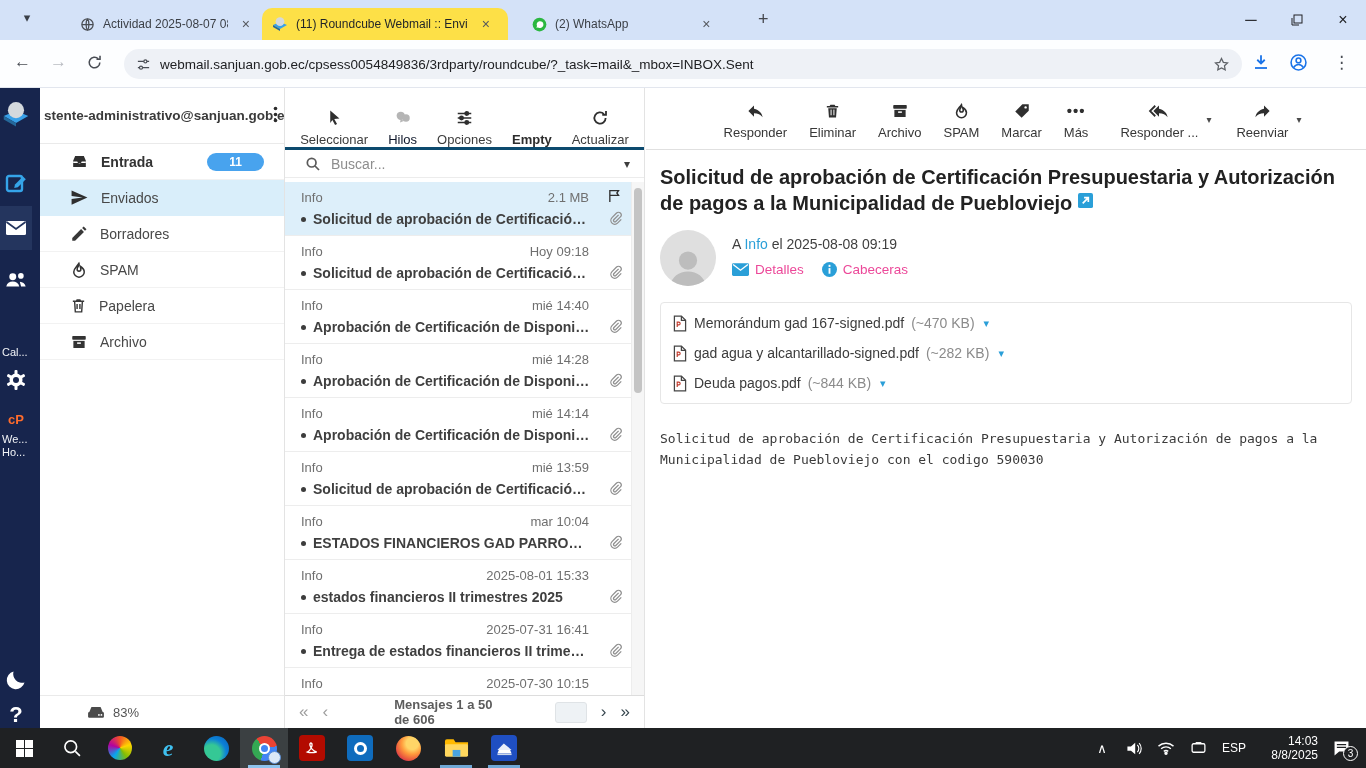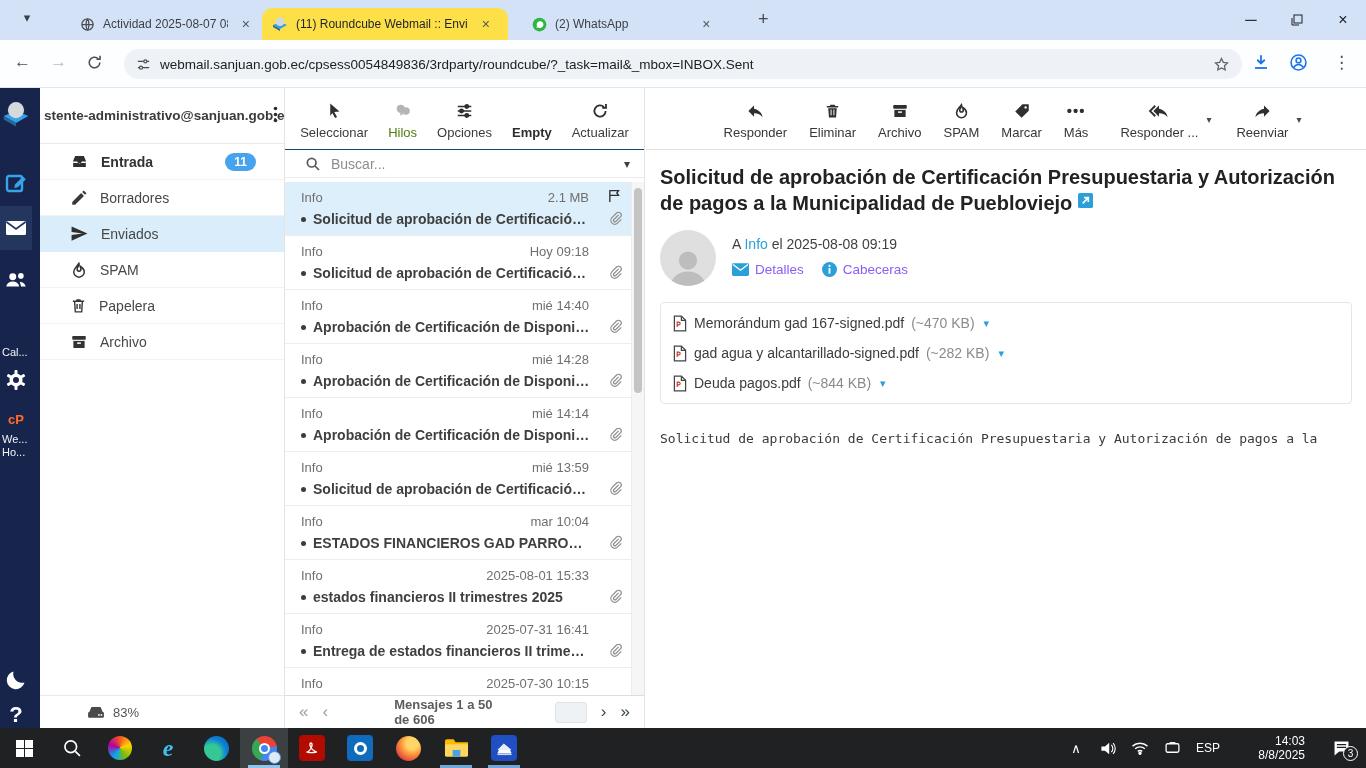--- a/index.html
+++ b/index.html
@@ -29,28 +29,28 @@
   .rail-sel { background:#24355e; }
   .rail-label { font-size:11px; color:#f2f4f7; line-height:13px; padding-left:2px; }
 
   
   #folders { position:absolute; left:40px; top:0; width:245px; height:640px; background:#fff; border-right:1px solid #e3e3e3; }
   #acct { height:56px; border-bottom:1px solid #eaeaea; display:flex; align-items:center; font-size:13.5px; font-weight:bold; color:#3a3a3a; padding:0 4px; position:relative; white-space:nowrap; overflow:hidden; }
   .kebab { position:absolute; right:6px; top:18px; }
   .folder { height:36px; display:flex; align-items:center; gap:12px; padding:0 14px 0 30px; font-size:14px; color:#484848; border-bottom:1px solid #f2f2f2; position:relative; }
   .folder.f0 { font-weight:bold; color:#333; }
   .folder.sel { background:#d9eefa; border-bottom:1px solid #d9eefa; }
-  .badge { position:absolute; right:28px; background:#48a3ee; color:#fff; font-size:12px; font-weight:bold; border-radius:9px; padding:2px 9px; }
+  .badge { position:absolute; right:20px; background:#48a3ee; color:#fff; font-size:12px; font-weight:bold; border-radius:9px; padding:2px 22px; }
   #quota { position:absolute; bottom:0; left:0; width:244px; height:33px; border-top:1px solid #eaeaea; display:flex; align-items:center; gap:7px; padding-left:46px; font-size:13px; color:#555; }
 
   
   #listcol { position:absolute; left:285px; top:0; width:360px; height:640px; border-right:1px solid #e3e3e3; }
-  #list-toolbar { height:62px; border-bottom:1px solid #0c4a6e; display:flex; justify-content:center; align-items:flex-end; gap:20px; padding-bottom:9px; }
+  #list-toolbar { height:62px; border-bottom:3px solid #0c4a6e; display:flex; justify-content:center; align-items:flex-end; gap:20px; padding-bottom:0; }
   .tbi { display:flex; flex-direction:column; align-items:center; gap:5px; font-size:13px; color:#3c3c3c; }
-  .tbi.disabled { color:#4d7c0f; }
+  .tbi.disabled { color:#0f172a; }
   .tbi.bold { font-weight:bold; color:#2d2d2d; }
   #searchrow { height:28px; display:flex; align-items:center; gap:10px; padding:0 14px 0 20px; border-bottom:1px solid #ececec; }
   #searchrow input { flex:1; border:none; outline:none; font-size:14px; color:#333; font-family:"Liberation Sans",sans-serif; }
   #searchrow input::placeholder { color:#8d8d8d; }
   .srchev { color:#3e3e3e; font-size:12px; }
   #rows { position:absolute; top:94px; left:0; right:13px; bottom:33px; overflow:hidden; }
   .row { height:54px; border-bottom:1px solid #ededed; padding:8px 6px 0 16px; position:relative; }
   .row.sel { background:#ddeffa; }
   .rtop { display:flex; font-size:13px; color:#6f6f6f; padding-right:36px; }
   .rdate { margin-left:auto; }
@@ -71,37 +71,37 @@
   #mailcol { position:absolute; left:646px; top:0; width:720px; height:640px; }
   #mail-toolbar { height:62px; border-bottom:1px solid #e0e0e0; display:flex; justify-content:center; align-items:flex-end; gap:22px; padding-bottom:9px; }
   .mtbi { display:flex; flex-direction:column; align-items:center; gap:5px; font-size:13px; color:#373737; position:relative; }
   .caret { color:#4a4a4a; font-size:10px; position:absolute; right:-13px; top:12px; }
   #subject { margin:14px 0 0 14px; width:690px; font-size:20px; font-weight:bold; color:#222; line-height:26px; }
   .extlink { display:inline-block; vertical-align:2px; margin-left:6px; }
   #senderblk { display:flex; margin:14px 0 0 14px; gap:16px; }
   #avatar { width:56px; height:56px; border-radius:50%; background:#dfdfdf; overflow:hidden; display:flex; align-items:flex-end; justify-content:center; }
   .sline1 { font-size:14px; color:#3f3f3f; margin-top:6px; }
   .sline1 .lnk { color:#2a9fd8; }
-  .sline2 { display:flex; gap:18px; margin-top:10px; font-size:13.5px; color:#8b5cf6; }
+  .sline2 { display:flex; gap:18px; margin-top:10px; font-size:13.5px; color:#ec4899; }
   .sline2 .itm { display:flex; gap:6px; align-items:center; }
   #attachbox { margin:16px 14px 8px 14px; border:1px solid #e6e6e6; border-radius:4px; padding:8px 12px; display:flex; flex-wrap:wrap; column-gap:34px; row-gap:6px; }
   .att { display:flex; align-items:center; gap:7px; font-size:14px; color:#3c3c3c; height:24px; }
   .att .asz { color:#8b8b8b; }
   .att .acar { color:#2a9fd8; font-size:11px; margin-left:2px; }
   #mailbody { margin:24px 0 0 14px; font-family:"DejaVu Sans Mono",monospace; font-size:13px; color:#3a3a3a; line-height:21px; }
 
   
   #taskbar { position:absolute; bottom:0; left:0; width:1366px; height:40px; background:#1f2123; display:flex; align-items:stretch; }
   .slot { width:48px; display:flex; align-items:center; justify-content:center; position:relative; }
   .slot.open::after { content:""; position:absolute; bottom:0; left:8px; right:8px; height:3px; background:#6fa8d6; }
   .slot.activeapp { background:#3b4042; }
   .slot.activeapp::after { background:#8ec4ee; }
   .tray { margin-left:auto; display:flex; align-items:center; gap:4px; color:#fff; padding-right:6px; }
   .tray .titm { width:28px; display:flex; justify-content:center; align-items:center; font-size:13px; }
-  .clock { text-align:right; font-size:12px; line-height:14px; width:62px; margin:0 13px; }
+  .clock { text-align:right; font-size:12px; line-height:14px; width:62px; margin:0 0; }
   .noti { position:relative; width:38px; display:flex; justify-content:center; }
   .noti .nb { position:absolute; right:2px; bottom:-4px; width:15px; height:15px; border:1px solid #fff; border-radius:50%; background:#1f2123; color:#fff; font-size:10px; display:flex; align-items:center; justify-content:center; }
 
   .ie { color:#3fc1f0; font-size:24px; font-style:italic; font-weight:bold; font-family:"Liberation Serif",serif; }
   .sq { width:26px; height:26px; border-radius:4px; display:flex; align-items:center; justify-content:center; }
 </style>
 </head>
 <body>
 
 <div id="tabstrip">
@@ -268,36 +268,36 @@
     <div class="folder f0">
       <span>
           <svg width="19" height="19" viewBox="0 0 24 24" fill="#2f2f2f">
             <path d="M4 11l2.5-6h11L20 11v8H4z"></path>
             <path d="M4 12h5.2c.3 1.6 1.5 2.5 2.8 2.5s2.5-.9 2.8-2.5H20v2H4z" fill="#fff"></path>
           </svg>
         </span>
       <span>Entrada</span>
       <span class="badge">11</span>
     </div>
+    <div class="folder sel">
+      <span>
+          <svg width="19" height="19" viewBox="0 0 24 24" fill="#2f2f2f">
+            <path d="M2 21l20-9L2 3v7l14 2-14 2z"></path>
+          </svg>
+        </span>
+      <span>Enviados</span>
+    </div>
     <div class="folder">
       <span>
           <svg width="18" height="18" viewBox="0 0 24 24" fill="#383838">
             <path d="M3 17.2L14.8 5.4l3.8 3.8L6.8 21H3z"></path>
             <path d="M16.2 4l2-2 3.8 3.8-2 2z"></path>
           </svg>
         </span>
       <span>Borradores</span>
-    </div>
-    <div class="folder sel">
-      <span>
-          <svg width="19" height="19" viewBox="0 0 24 24" fill="#2f2f2f">
-            <path d="M2 21l20-9L2 3v7l14 2-14 2z"></path>
-          </svg>
-        </span>
-      <span>Enviados</span>
     </div>
     <div class="folder">
       <span>
           <svg width="18" height="18" viewBox="0 0 24 24" fill="none" stroke="#333" stroke-width="2">
             <path d="M12 3c1.5 3-2.5 4.5-2.5 8a2.5 2.5 0 005 0c0-1.5-.8-2.5-.8-4 2.8 1.8 5.3 4.5 5.3 7.5a7 7 0 11-14 0C5 10 9 7.5 12 3z"></path>
           </svg>
         </span>
       <span>SPAM</span>
     </div>
     <div class="folder">
@@ -698,20 +698,21 @@
             </svg>
           </span>
         <span>Deuda pagos.pdf</span>
         <span class="asz">(~844 KB)</span>
         <span class="acar">▾</span>
       </span>
     </div>
 
     <div id="mailbody">
       <div>Solicitud de aprobación de Certificación Presupuestaria y Autorización de pagos a la</div>
+      <div>Municipalidad de Puebloviejo con el codigo 590030</div>
     </div>
   </div>
 </div>
 
 <div id="taskbar">
   <div class="slot">
     <svg width="17" height="17" viewBox="0 0 17 17">
         <rect x="0" y="0" width="8" height="8" fill="#fff"></rect>
         <rect x="9" y="0" width="8" height="8" fill="#fff"></rect>
         <rect x="0" y="9" width="8" height="8" fill="#fff"></rect>

